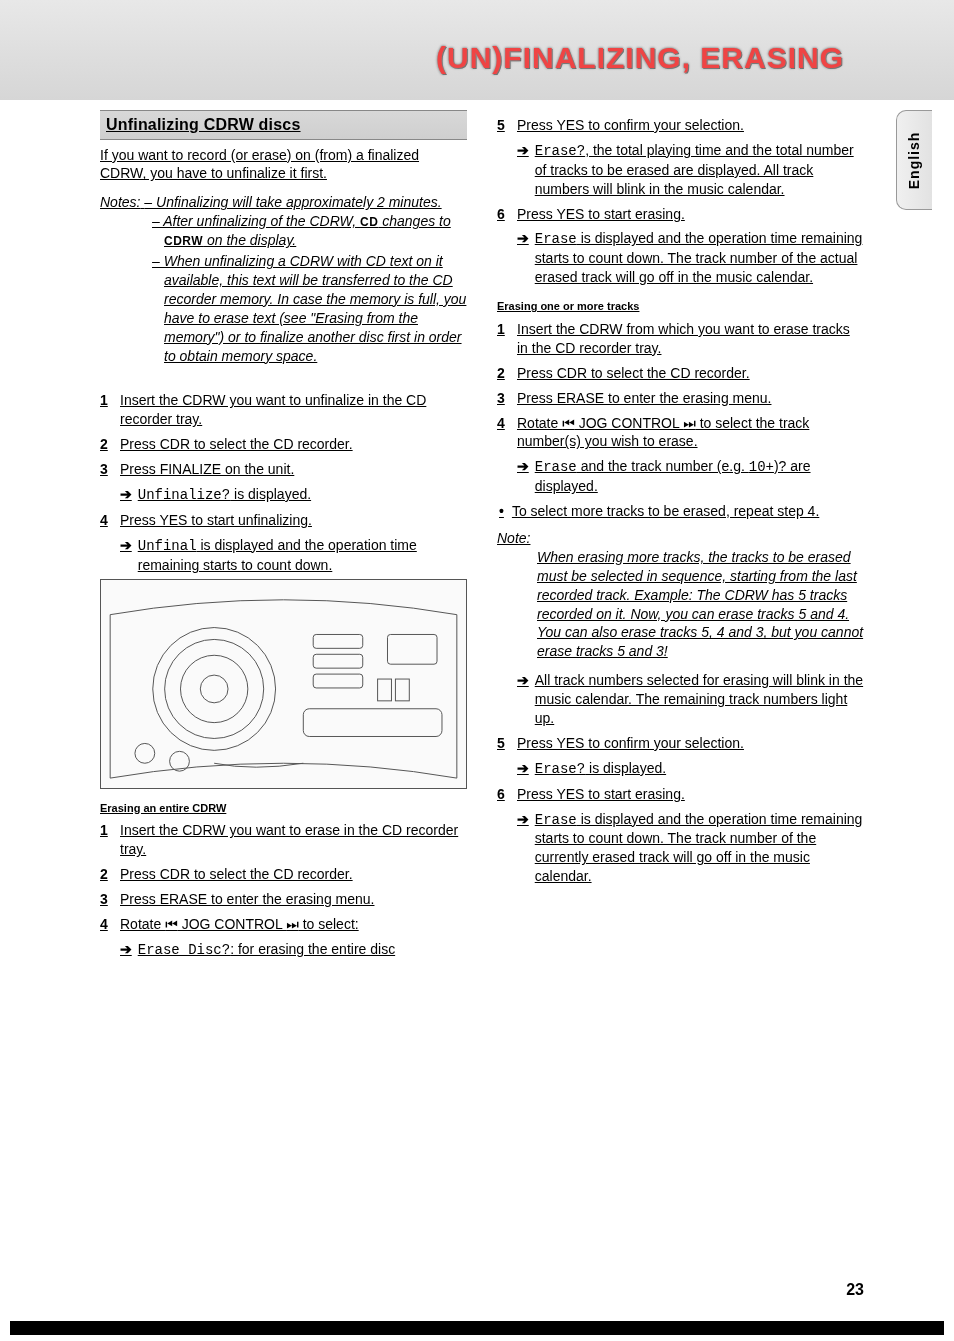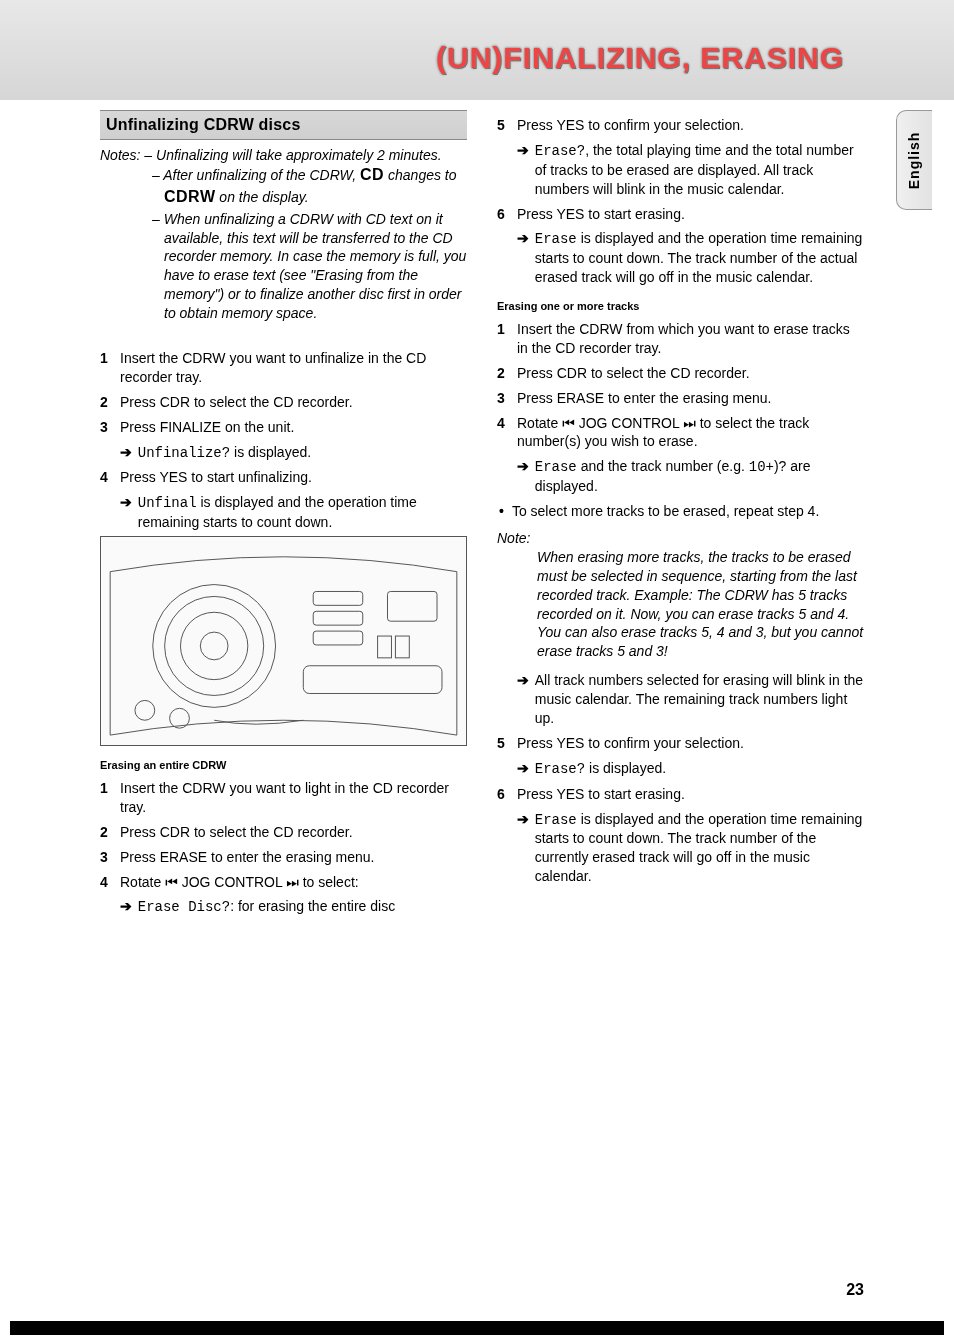--- a/index.html
+++ b/index.html
@@ -49,20 +49,21 @@
     font-size: 14px;
     letter-spacing: 1px;
   }
   .cols {
     position: absolute;
     top: 110px;
     left: 100px;
     right: 90px;
     display: flex;
     gap: 30px;
+    text-decoration: underline;
   }
   .col { flex: 1 1 0; }
   .section-heading {
     background: linear-gradient(#d8d8d8,#cfcfcf);
     border-top: 1px solid #888;
     border-bottom: 1px solid #888;
     padding: 3px 6px;
     font-weight: 900;
     font-size: 16px;
     margin-bottom: 6px;
@@ -70,21 +71,21 @@
   }
   p { margin: 4px 0 10px; }
   .notes { font-style: italic; margin: 6px 0 26px; }
   .notes-label { font-style: italic; }
   .note-item { display:block; padding-left: 64px; text-indent: -12px; font-style: italic; margin: 0 0 2px; }
   .step { display:flex; gap:6px; margin: 6px 0; }
   .step .num { font-weight: bold; min-width: 14px; }
   .sub { display:flex; gap:6px; margin-left: 20px; margin-top:2px; }
   .arrow { font-weight: bold; }
   .mono { font-family: "Courier New", monospace; }
-  .sc { font-family: Arial; font-weight: bold; font-size: 16px; letter-spacing:.5px; }
+  .sc { font-family: Arial; font-weight: bold; font-size: 12px; letter-spacing:.5px; }
   .bullet { display:flex; gap:8px; margin: 6px 0 6px 2px; }
   .bullet .dot::before { content:"•"; font-weight:bold; }
   .subhead { font-weight: 900; margin: 12px 0 4px; font-size: 11px; }
   .illus-box {
     border: 1.5px solid #555;
     height: 210px;
     margin: 4px 0 8px;
     position: relative;
     background: #fafafa;
     overflow: hidden;
@@ -113,20 +114,21 @@
 
 <div class="lang-tab">
   <span>English</span>
 </div>
 
 <div class="cols">
 
   <div class="col">
 
     <div class="section-heading">Unfinalizing CDRW discs</div>
+    <p>If you want to record (or erase) on (from) a finalized CDRW, you have to unfinalize it first.</p>
 
     <div class="notes">
       <span class="notes-label">Notes:</span>
       <span class="note-item" style="padding-left:0;text-indent:0;display:inline;">– Unfinalizing will take approximately 2 minutes.</span>
       <span class="note-item">
         <span>– After unfinalizing of the CDRW, </span><span class="sc" style="font-style:normal;">CD</span><span> changes to </span><span class="sc" style="font-style:normal;">CDRW</span><span> on the display.</span>
       </span>
       <span class="note-item">– When unfinalizing a CDRW with CD text on it available, this text will be transferred to the CD recorder memory. In case the memory is full, you have to erase text (see "Erasing from the memory") or to finalize another disc first in order to obtain memory space.</span>
     </div>
 
@@ -177,21 +179,21 @@
           <path d="M110 185 q 40 8 90 0"></path>
         </g>
       </svg>
     </div>
 
 
     <div class="subhead">Erasing an entire CDRW</div>
 
     <div class="step">
         <span class="num">1</span>
-        <span>Insert the CDRW you want to light in the CD recorder tray.</span>
+        <span>Insert the CDRW you want to erase in the CD recorder tray.</span>
       </div>
     <div class="step">
         <span class="num">2</span>
         <span>Press CDR to select the CD recorder.</span>
       </div>
     <div class="step">
         <span class="num">3</span>
         <span>Press ERASE to enter the erasing menu.</span>
       </div>
     <div class="step">

